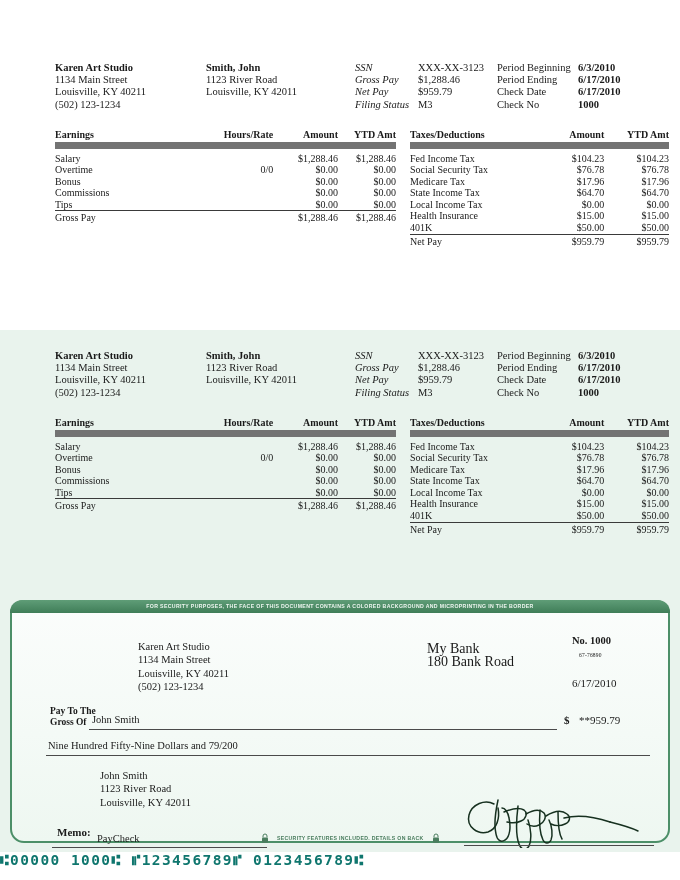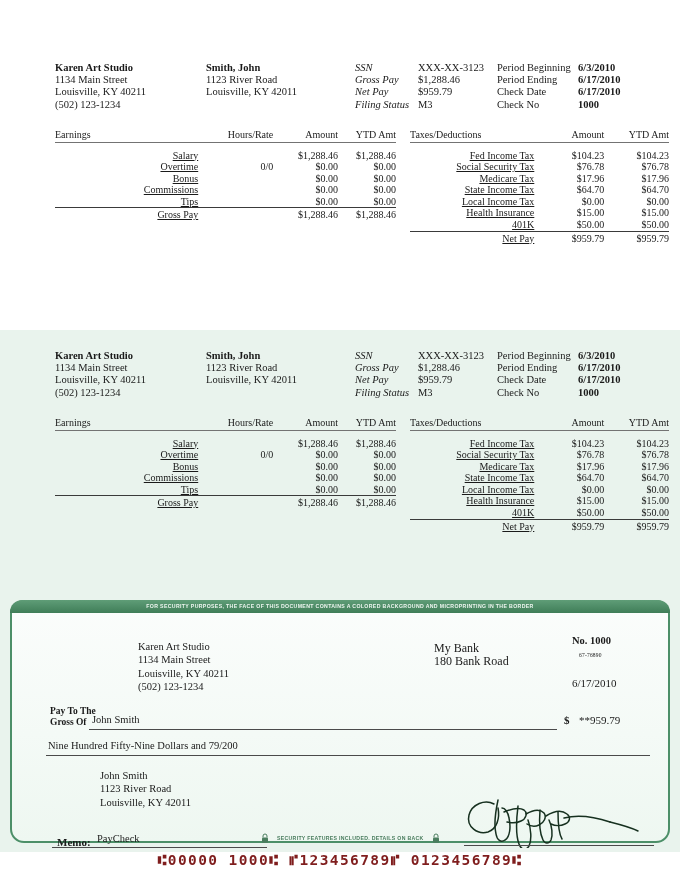--- a/index.html
+++ b/index.html
@@ -35,26 +35,26 @@
   .c-lbl2 { left: 497px; }
   .c-val2 { left: 578px; font-weight: bold; }
   .bold { font-weight: bold; }
 
   .tables { position: relative; margin-top: 5px; height: 118px; }
   .tbl { position: absolute; top: 0; font-size: 10px; }
   .tbl-earn { left: 55px; width: 341px; }
   .tbl-ded  { left: 410px; width: 259px; }
   .tbl table { width: 100%; border-collapse: collapse; }
   .tbl th {
-    font-weight: normal; font-size: 10px; text-align: right;
-    border-bottom: 1px solid #737373; padding: 0 0 1px 0; line-height: 12px;
+    font-weight: bold; font-size: 10px; text-align: right;
+    border-bottom: 7px solid #737373; padding: 0 0 1px 0; line-height: 12px;
   }
   .tbl th.l { text-align: left; }
   .tbl td { font-size: 10px; text-align: right; padding: 0; line-height: 11.6px; }
-  .tbl td.l { text-align: right; text-decoration: underline; }
+  .tbl td.l { text-align: left; }
   .tbl tr.spacer td { height: 7px; line-height: 7px; }
   .tbl tr.total td { border-top: 1px solid #3a3a3a; padding-top: 1px; }
 
   
   .check {
     position: absolute; left: 10px; top: 600px;
     width: 660px; height: 243px;
     background: linear-gradient(180deg,#fbfdfc 0%, #f4faf6 55%, #eef7f1 100%);
     border: 2px solid #4c8f68;
     border-radius: 14px;
@@ -62,56 +62,56 @@
   .sec-banner {
     position: absolute; left: -2px; top: -2px; width: 660px; height: 13px;
     background: linear-gradient(180deg,#5f9d77 0%,#3f7d58 100%);
     border-radius: 12px 12px 0 0;
     color: #eef6f0; font-family: "Liberation Sans", sans-serif;
     font-size: 5.2px; letter-spacing: .35px; font-weight: bold;
     text-align: center; line-height: 13px; white-space: nowrap; overflow: hidden;
   }
   .ck-abs { position: absolute; }
   .ck-payer { left: 126px; top: 38px; font-size: 10.5px; line-height: 13.4px; }
-  .ck-bank { left: 415px; top: 40px; font-size: 12px; line-height: 13.4px; margin-left: 7px; }
+  .ck-bank { left: 415px; top: 40px; font-size: 14px; line-height: 13.4px; }
   .ck-no { left: 560px; top: 33px; font-size: 10.5px; font-weight: bold; text-align: center; }
   .ck-frac { left: 567px; top: 50px; font-size: 5.5px; letter-spacing: .2px; }
   .ck-date { left: 560px; top: 75px; font-size: 11px; }
 
   .pay-to-lbl { left: 38px; top: 104px; font-size: 9.5px; font-weight: bold; line-height: 11px; }
   .pay-to-name { left: 80px; top: 112px; font-size: 10.5px; }
   .pay-to-line { left: 77px; top: 127px; width: 468px; border-bottom: 1px solid #4a4a4a; height: 1px; }
   .dollar-sign { left: 552px; top: 112px; font-size: 11px; font-weight: bold; }
   .amount-num { left: 567px; top: 112px; font-size: 11px; }
 
   .words { left: 36px; top: 138px; font-size: 10.5px; }
   .words-line { left: 34px; top: 153px; width: 604px; border-bottom: 1px solid #4a4a4a; height: 1px; }
 
   .payee { left: 88px; top: 167px; font-size: 10.5px; line-height: 13.4px; }
 
-  .memo-lbl { left: 45px; top: 234px; font-size: 11px; font-weight: bold; }
+  .memo-lbl { left: 45px; top: 224px; font-size: 11px; font-weight: bold; }
   .memo-val { left: 85px; top: 231px; font-size: 10.5px; }
   .memo-line { left: 40px; top: 245px; width: 215px; border-bottom: 1px solid #4a4a4a; height: 1px; }
 
   .sec-note {
     left: 265px; top: 233px; font-family: "Liberation Sans", sans-serif;
     font-size: 5.2px; letter-spacing: .3px; color: #4a7d5e; font-weight: bold;
   }
   .lock { position: absolute; top: 228px; width: 8px; height: 11px; }
   .lock-l { left: 249px; }
   .lock-r { left: 420px; }
 
   .sig-line { left: 452px; top: 243px; width: 190px; border-bottom: 1px solid #4a4a4a; height: 1px; }
   .signature { left: 448px; top: 188px; width: 200px; height: 58px; }
 
   .micr {
     position: absolute; left: 0; top: 852px; width: 680px;
-    text-align: center;
+    text-align: left;
     font-family: "DejaVu Sans Mono", "Liberation Mono", monospace;
-    font-size: 14.5px; letter-spacing: 1.4px; font-weight: bold; color: #7f1d1d;
+    font-size: 14.5px; letter-spacing: 1.4px; font-weight: bold; color: #0f766e;
     white-space: nowrap;
   }
 </style>
 </head>
 <body>
 
 <div class="page">
 
   <div class="tint-band tint-a"></div>
   <div class="tint-band tint-b"></div>

